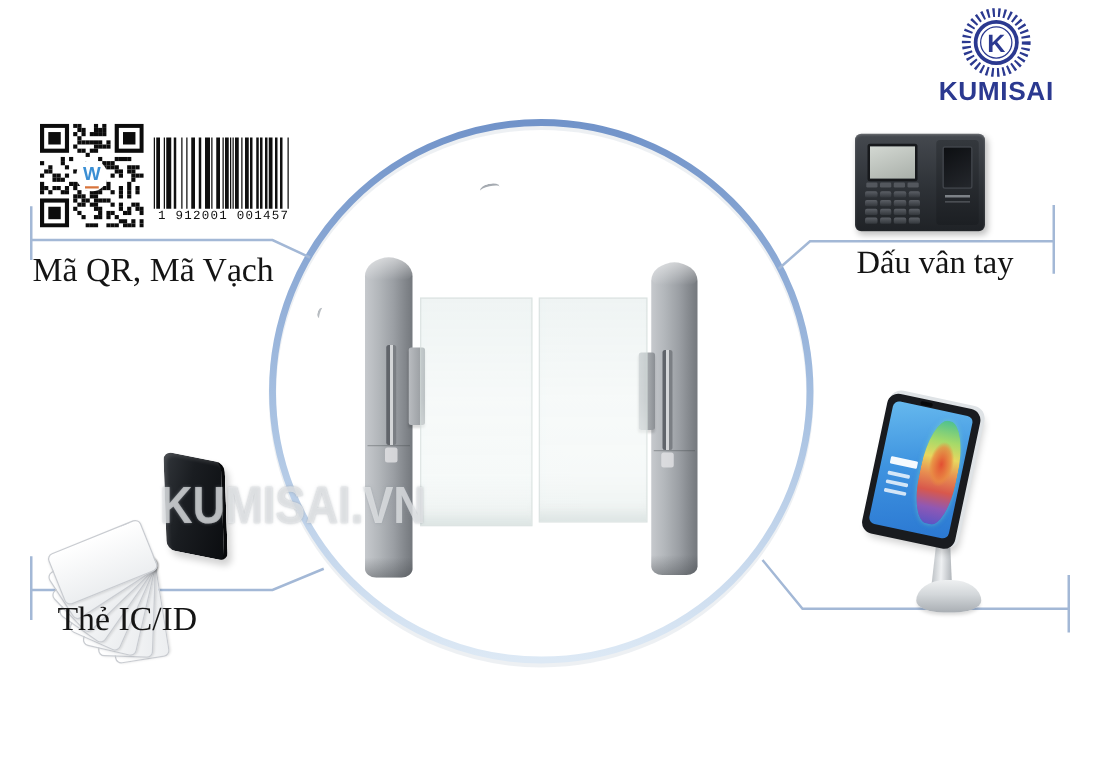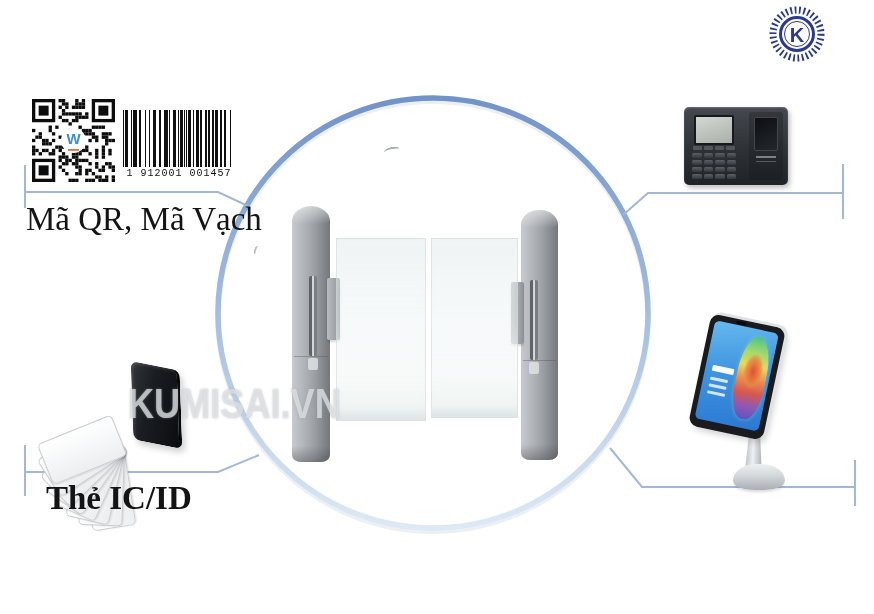--- a/index.html
+++ b/index.html
@@ -2,21 +2,21 @@
 <html><head>
 <meta charset="utf-8">
 <style>
   html,body{margin:0;padding:0;background:#fff;}
   .canvas{position:relative;width:874px;height:614px;background:#fff;overflow:hidden;
           font-family:"Liberation Sans",sans-serif;}
   svg.overlay{position:absolute;left:0;top:0;z-index:1;}
 
   
   .label{position:absolute;font-family:"Liberation Serif","DejaVu Serif",serif;
-         font-size:33px;color:#141414;z-index:6;white-space:nowrap;}
+         font-size:27px;color:#141414;z-index:6;white-space:nowrap;}
   .label.center{text-align:center;}
 
   
   .logo{position:absolute;left:742px;top:6px;width:110px;z-index:6;text-align:center;}
   .logo .emblem{display:block;margin:0 auto;}
   .logo .brand-name{font-weight:bold;font-size:21px;letter-spacing:.5px;color:#2b3990;
                     font-family:"Liberation Sans",sans-serif;margin-top:-2px;}
 
   
   .qr{position:absolute;left:32px;top:99px;width:83px;height:83px;z-index:2;background:#fff;}
@@ -139,20 +139,21 @@
     </g>
   </svg>
 
   <div class="logo">
     <svg class="emblem" width="58" height="58" viewBox="0 0 58 58">
       <circle cx="29" cy="28" r="24" fill="none" stroke="#2b3990" stroke-width="7" stroke-dasharray="1.8 2.6"></circle>
       <circle cx="29" cy="28" r="16.5" fill="#ffffff" stroke="#2b3990" stroke-width="3"></circle>
       <circle cx="29" cy="28" r="12.5" fill="none" stroke="#2b3990" stroke-width="1"></circle>
       <text x="29" y="35.5" font-size="20" font-weight="bold" fill="#2b3990" text-anchor="middle" font-family="Liberation Sans, sans-serif">K</text>
     </svg>
+    <div class="brand-name">KUMISAI</div>
   </div>
 
   <svg class="qr" id="qr-svg" width="83" height="83" viewBox="0 0 83 83">
       <rect x="0" y="0" width="83" height="83" fill="#ffffff"></rect>
       <rect x="26.56" y="0" width="3.32" height="3.32" fill="#0c0c0c"></rect>
       <rect x="29.88" y="0" width="3.32" height="3.32" fill="#0c0c0c"></rect>
       <rect x="43.16" y="0" width="3.32" height="3.32" fill="#0c0c0c"></rect>
       <rect x="49.8" y="0" width="3.32" height="3.32" fill="#0c0c0c"></rect>
       <rect x="29.88" y="3.32" width="3.32" height="3.32" fill="#0c0c0c"></rect>
       <rect x="33.199999999999996" y="3.32" width="3.32" height="3.32" fill="#0c0c0c"></rect>
@@ -423,35 +424,36 @@
         <span></span>
         <span></span>
         <span></span>
       </div>
     <div class="fp-right">
       <div class="fp-window"></div>
       <div class="fp-strip"></div>
       <div class="fp-strip thin"></div>
     </div>
   </div>
+  <div class="label center" style="left:663px;top:195px;width:170px;font-size:26px;">Dấu vân tay</div>
 
   <div class="cards">
     <div id="card-fan">
         <div class="fan-card" style="transform: rotate(-99deg); z-index: 0;"></div>
         <div class="fan-card" style="transform: rotate(-88deg); z-index: 1;"></div>
         <div class="fan-card" style="transform: rotate(-77deg); z-index: 2;"></div>
         <div class="fan-card" style="transform: rotate(-66deg); z-index: 3;"></div>
         <div class="fan-card" style="transform: rotate(-55deg); z-index: 4;"></div>
         <div class="fan-card" style="transform: rotate(-44deg); z-index: 5;"></div>
         <div class="fan-card" style="transform: rotate(-33deg); z-index: 6;"></div>
         <div class="fan-card" style="transform: rotate(-22deg); z-index: 7;"></div>
       </div>
     <div class="black-card"></div>
   </div>
-  <div class="label" style="left:46px;top:480px;font-weight:bold;">Thẻ IC/ID</div>
+  <div class="label" style="left:46px;top:480px;">Thẻ IC/ID</div>
 
   <div class="face">
     <div class="pole"></div>
     <div class="base"></div>
     <div class="tablet">
       <div class="cam-dot"></div>
       <div class="screen">
         <div class="face-blob"></div>
         <div class="scr-line big"></div>
         <div class="scr-line l1"></div>

